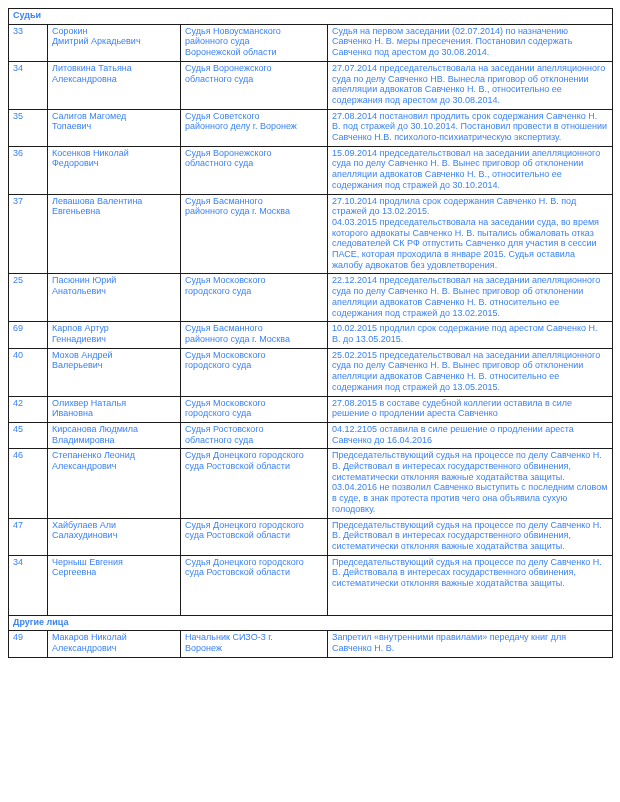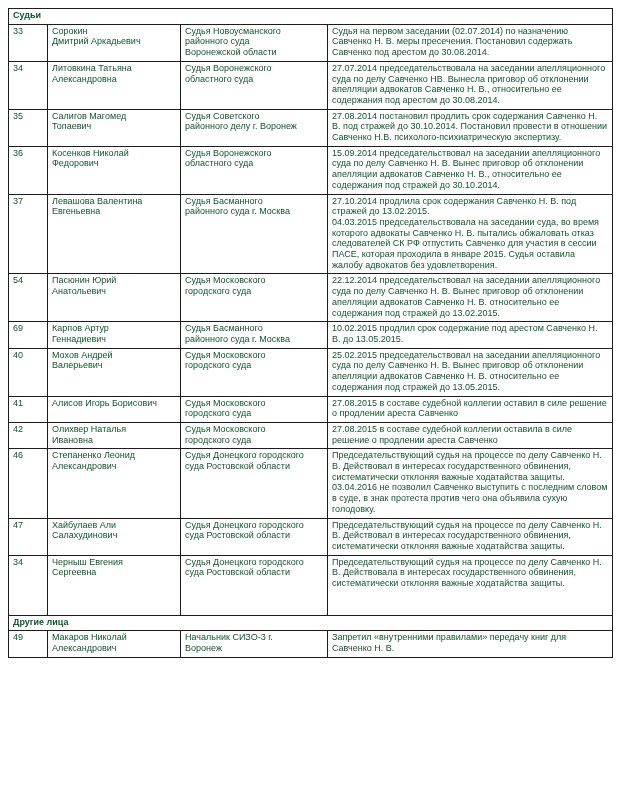--- a/index.html
+++ b/index.html
@@ -3,21 +3,21 @@
 <meta charset="utf-8">
 <style>
   html, body { margin: 0; padding: 0; }
   .page {
     width: 620px;
     height: 802px;
     background: #ffffff;
     position: relative;
     overflow: hidden;
     font-family: "Liberation Sans", "DejaVu Sans", sans-serif;
-    color: #14532d;
+    color: #3b82f6;
   }
   table.persons {
     position: absolute;
     left: 8px;
     top: 8px;
     width: 604px;
     border-collapse: collapse;
     table-layout: fixed;
   }
   table.persons td {
@@ -97,21 +97,21 @@
     <td>37</td>
     <td>Левашова Валентина
 Евгеньевна</td>
     <td>Судья Басманного
 районного суда г. Москва</td>
     <td>27.10.2014 продлила срок содержания Савченко Н. В. под стражей до 13.02.2015.
 04.03.2015 председательствовала на заседании суда, во время которого адвокаты Савченко Н. В. пытались обжаловать отказ следователей СК РФ отпустить Савченко для участия в сессии ПАСЕ, которая проходила в январе 2015. Судья оставила жалобу адвокатов без удовлетворения.</td>
   </tr>
 
   <tr>
-    <td>54</td>
+    <td>25</td>
     <td>Пасюнин Юрий
 Анатольевич</td>
     <td>Судья Московского
 городского суда</td>
     <td>22.12.2014 председательствовал на заседании апелляционного суда по делу Савченко Н. В. Вынес приговор об отклонении апелляции адвокатов Савченко Н. В. относительно ее содержания под стражей до 13.02.2015.</td>
   </tr>
 
   <tr>
     <td>69</td>
     <td>Карпов Артур
@@ -123,39 +123,40 @@
 
   <tr>
     <td>40</td>
     <td>Мохов Андрей
 Валерьевич</td>
     <td>Судья Московского
 городского суда</td>
     <td>25.02.2015 председательствовал на заседании апелляционного суда по делу Савченко Н. В. Вынес приговор об отклонении апелляции адвокатов Савченко Н. В. относительно ее содержания под стражей до 13.05.2015.</td>
   </tr>
 
-  <tr>
-    <td>41</td>
-    <td>Алисов Игорь Борисович</td>
-    <td>Судья Московского
-городского суда</td>
-    <td>27.08.2015 в составе судебной коллегии оставил в силе решение о продлении ареста Савченко</td>
-  </tr>
 
   <tr>
     <td>42</td>
     <td>Олихвер Наталья
 Ивановна</td>
     <td>Судья Московского
 городского суда</td>
     <td>27.08.2015 в составе судебной коллегии оставила в силе решение о продлении ареста Савченко</td>
   </tr>
 
 
 
+  <tr>
+    <td>45</td>
+    <td>Кирсанова Людмила
+Владимировна</td>
+    <td>Судья Ростовского
+областного суда</td>
+    <td>04.12.2105 оставила в силе решение о продлении ареста Савченко до 16.04.2016</td>
+  </tr>
 
   <tr>
     <td>46</td>
     <td>Степаненко Леонид
 Александрович</td>
     <td>Судья Донецкого городского
 суда Ростовской области</td>
     <td>Председательствующий судья на процессе по делу Савченко Н. В. Действовал в интересах государственного обвинения, систематически отклоняя важные ходатайства защиты. 03.04.2016 не позволил Савченко выступить с последним словом в суде, в знак протеста против чего она объявила сухую голодовку.</td>
   </tr>
 

